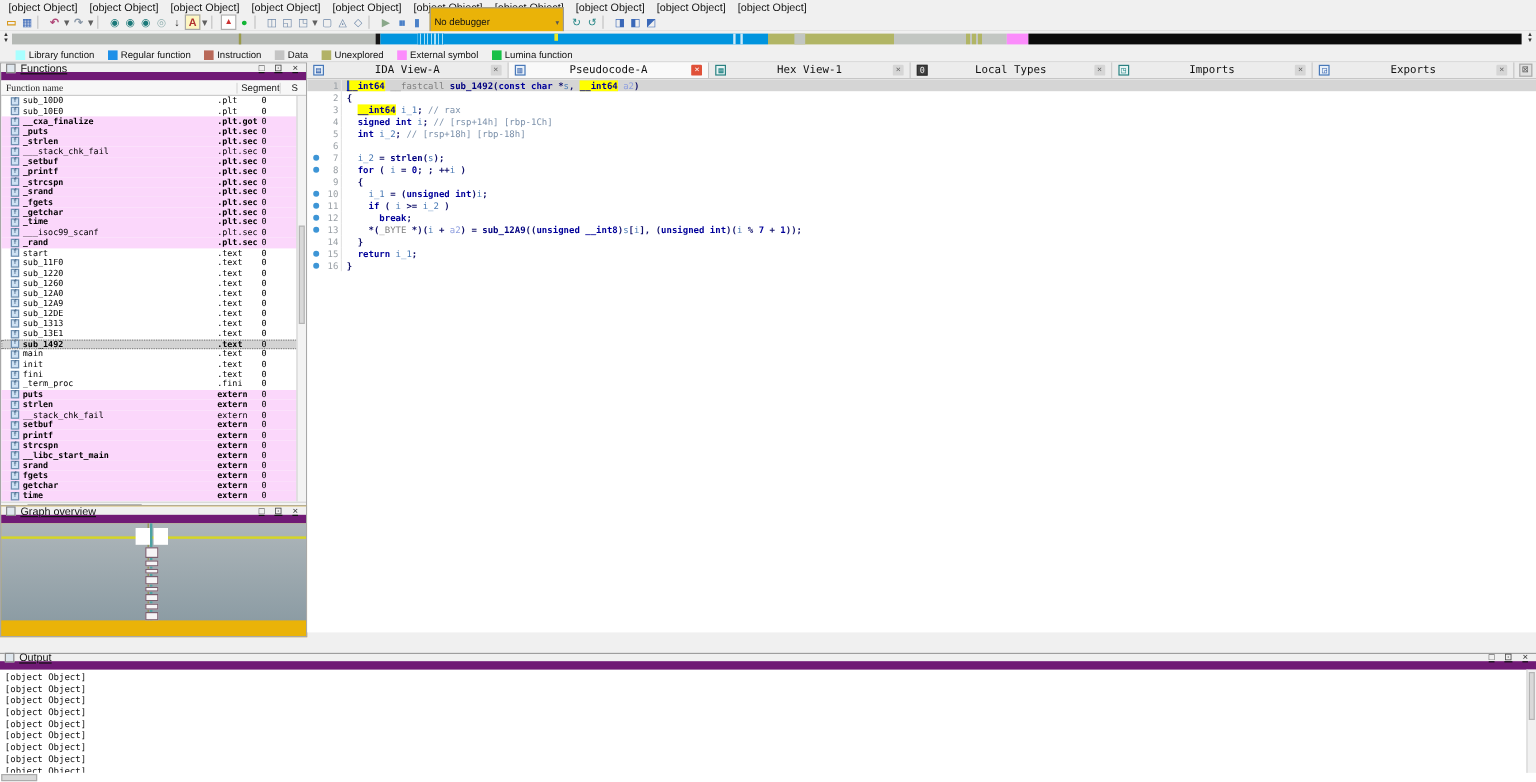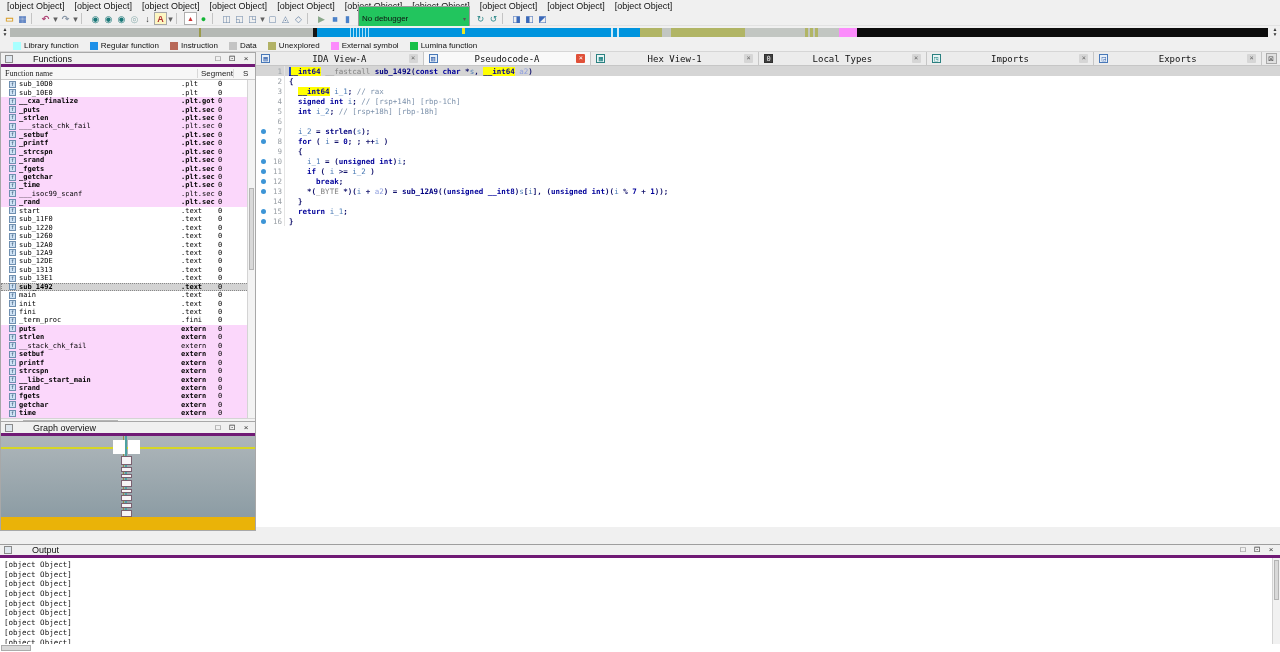--- a/index.html
+++ b/index.html
@@ -8,39 +8,39 @@
   .screen { position:relative; width:1280px; height:652px; }
 
   
   .menubar { height:12px; display:flex; align-items:center; padding-left:2px; background:#f0f0f0; }
   .menu-item { font-size:9px; line-height:11px; padding:0 5px; color:#111; }
 
   
   .toolbar { height:14px; display:flex; align-items:center; background:#f0f0f0; padding-left:3px; border-bottom:1px solid #e2e2e2; }
   .tbi { font-size:9px; width:13px; height:13px; display:inline-flex; align-items:center; justify-content:center; color:#444; flex:none; }
   .tbi.sep { width:5px; height:11px; border-left:1px solid #c4c4c4; margin:0 3px 0 2px; }
-  .dbg-select { width:112px; height:11px; border:1px solid #9a9a9a; background:#22c55e; font-size:8px; display:flex; align-items:center; padding:12px 3px; margin:0 4px; color:#111; }
+  .dbg-select { width:112px; height:11px; border:1px solid #9a9a9a; background:#eab308; font-size:8px; display:flex; align-items:center; padding:12px 3px; margin:0 4px; color:#111; }
   .dbg-select .arrow { margin-left:auto; font-size:6px; color:#555; }
 
   
   .navband { position:relative; height:14px; background:#f0f0f0; }
   .nb-seg { position:absolute; top:2px; height:9px; }
   .nb-ar { position:absolute; top:1px; width:8px; font-size:5px; line-height:5px; color:#333; text-align:center; }
   .nb-ar span { display:block; }
 
   
   .legend { height:12px; display:flex; align-items:center; gap:11px; padding-left:13px; background:#f0f0f0; border-bottom:1px solid #d6d6d6; }
   .lg { display:flex; align-items:center; gap:3px; font-size:8px; color:#111; }
   .lg .sw { width:8px; height:8px; flex:none; }
 
   
   .main { position:absolute; top:52px; left:0; width:1280px; height:488px; }
 
   
-  .phead { height:14px; background:#f0f0f0; border-bottom:3px solid #701a75; display:flex; align-items:center; font-size:9px; padding:0 4px; gap:20px; color:#111; }
+  .phead { height:14px; background:#f0f0f0; border-bottom:7px solid #701a75; display:flex; align-items:center; font-size:9px; padding:0 4px; gap:4px; color:#111;text-decoration:underline; }
   .phead .picon { width:8px; height:8px; border:1px solid #8a8a8a; background:#dfe7ee; flex:none; }
   .phead .pbtns { margin-left:auto; display:flex; gap:4px; }
   .pbtn { width:10px; height:10px; font-size:8px; line-height:9px; text-align:center; color:#333; }
 
   
   .fpanel { position:absolute; left:0; top:0; width:256px; height:374px; border:1px solid #a8a8a8; background:#fff; }
   .fcols { height:13px; display:flex; align-items:center; background:#f7f7f7; border-bottom:1px solid #cccccc; font-size:8px; color:#222; }
   .fc-name { width:197px; padding-left:4px; border-right:1px solid #d8d8d8; overflow:hidden; white-space:nowrap;font-family:Liberation Serif, serif; }
   .fc-seg { width:36px; padding-left:3px; border-right:1px solid #d8d8d8; overflow:hidden; white-space:nowrap; }
   .fc-start { flex:1; padding-left:9px; overflow:hidden; white-space:nowrap; }

